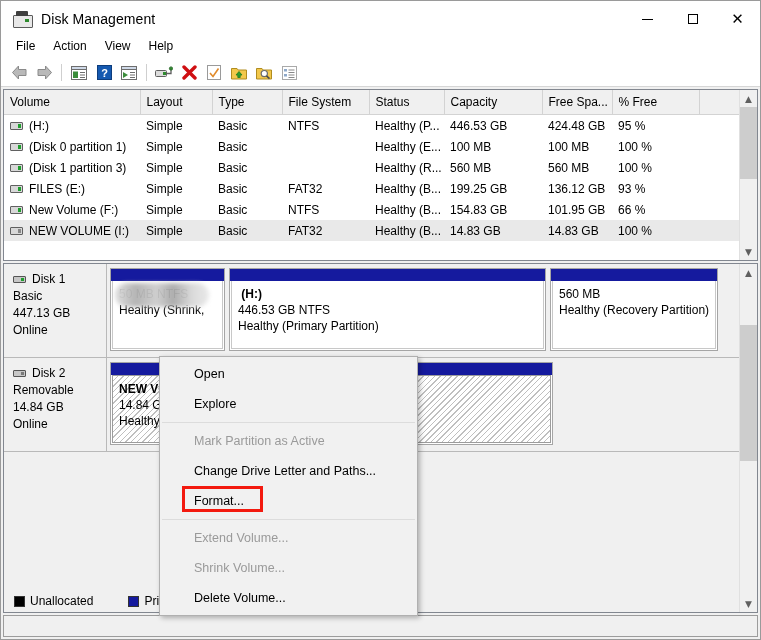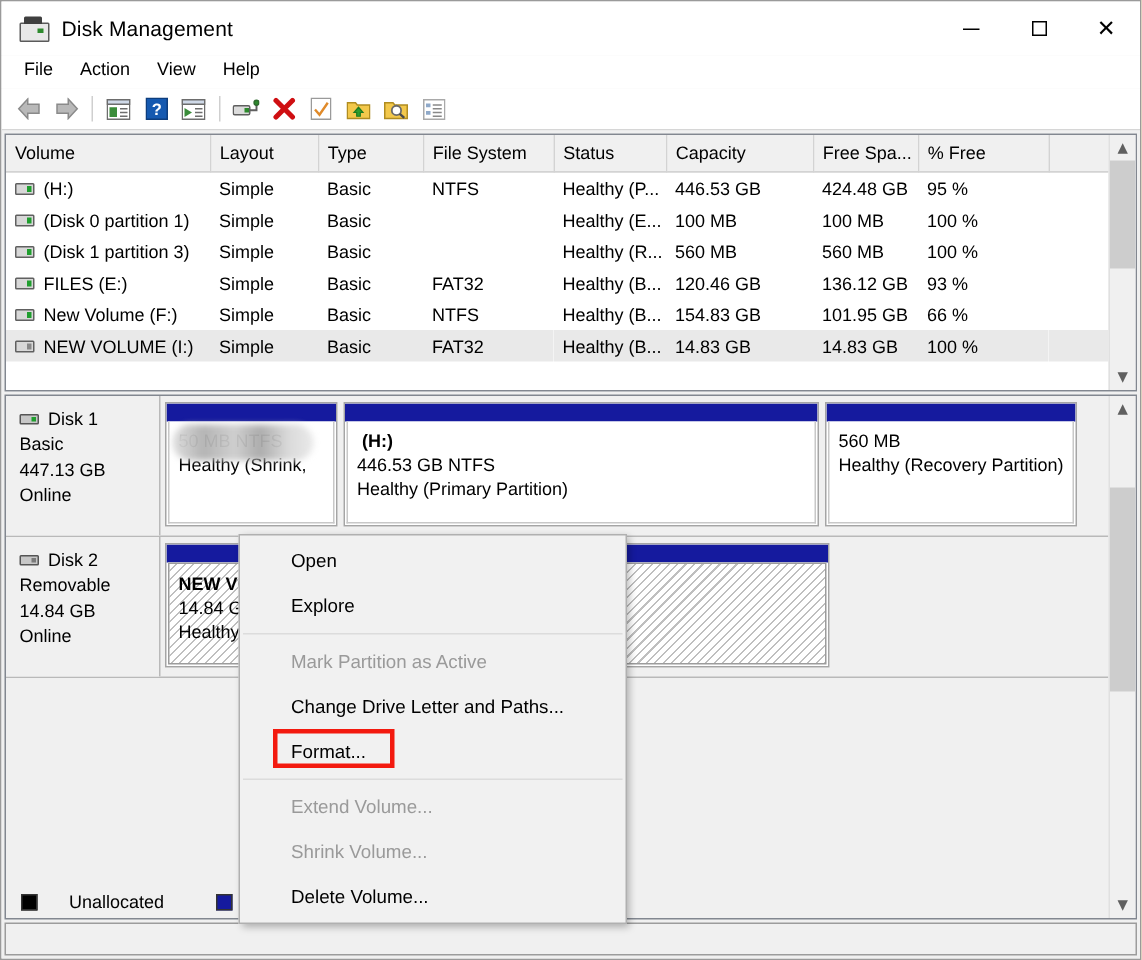--- a/index.html
+++ b/index.html
@@ -11,21 +11,21 @@
   body {
     font-family: "Liberation Sans", sans-serif;
     font-size: 12px;
     color: #000000;
   }
   #app {
     position: relative;
     width: 761px;
     height: 640px;
     overflow: hidden;
-    background: #a16207;
+    background: #14b8a6;
   }
 
   
   .window {
     position: absolute;
     left: 0; top: 0;
     width: 761px;
     height: 640px;
     background: #f0f0f0;
     border: 1px solid #9a9a9a;
@@ -374,21 +374,21 @@
     border-top: 1px solid #b9b9b9;
     font-size: 12px;
     cursor: default;
   }
   .swatch {
     width: 11px; height: 11px;
     border: 1px solid #333;
     box-sizing: border-box;
     display: inline-block;
   }
-  .legend .lgroup { display: flex; align-items: center; gap: 21px; margin-right: 29px; }
+  .legend .lgroup { display: flex; align-items: center; gap: 5px; margin-right: 29px; }
 
   
   .statusbar {
     height: 22px;
     flex: 0 0 auto;
     background: #f0f0f0;
     border-top: 1px solid #d2d2d2;
     margin: 0 2px 2px 2px;
     border: 1px solid #9c9c9c;
     box-sizing: border-box;
@@ -626,21 +626,21 @@
               </tr>
 
               <tr class="volrow">
                 <td>
                   <span class="volicon"></span><span class="volname">FILES (E:)</span>
                 </td>
                 <td>Simple</td>
                 <td>Basic</td>
                 <td>FAT32</td>
                 <td>Healthy (B...</td>
-                <td>120.46 GB</td>
+                <td>199.25 GB</td>
                 <td>136.12 GB</td>
                 <td>93 %</td>
                 <td></td>
               </tr>
 
               <tr class="volrow">
                 <td>
                   <span class="volicon"></span><span class="volname">New Volume (F:)</span>
                 </td>
                 <td>Simple</td>

